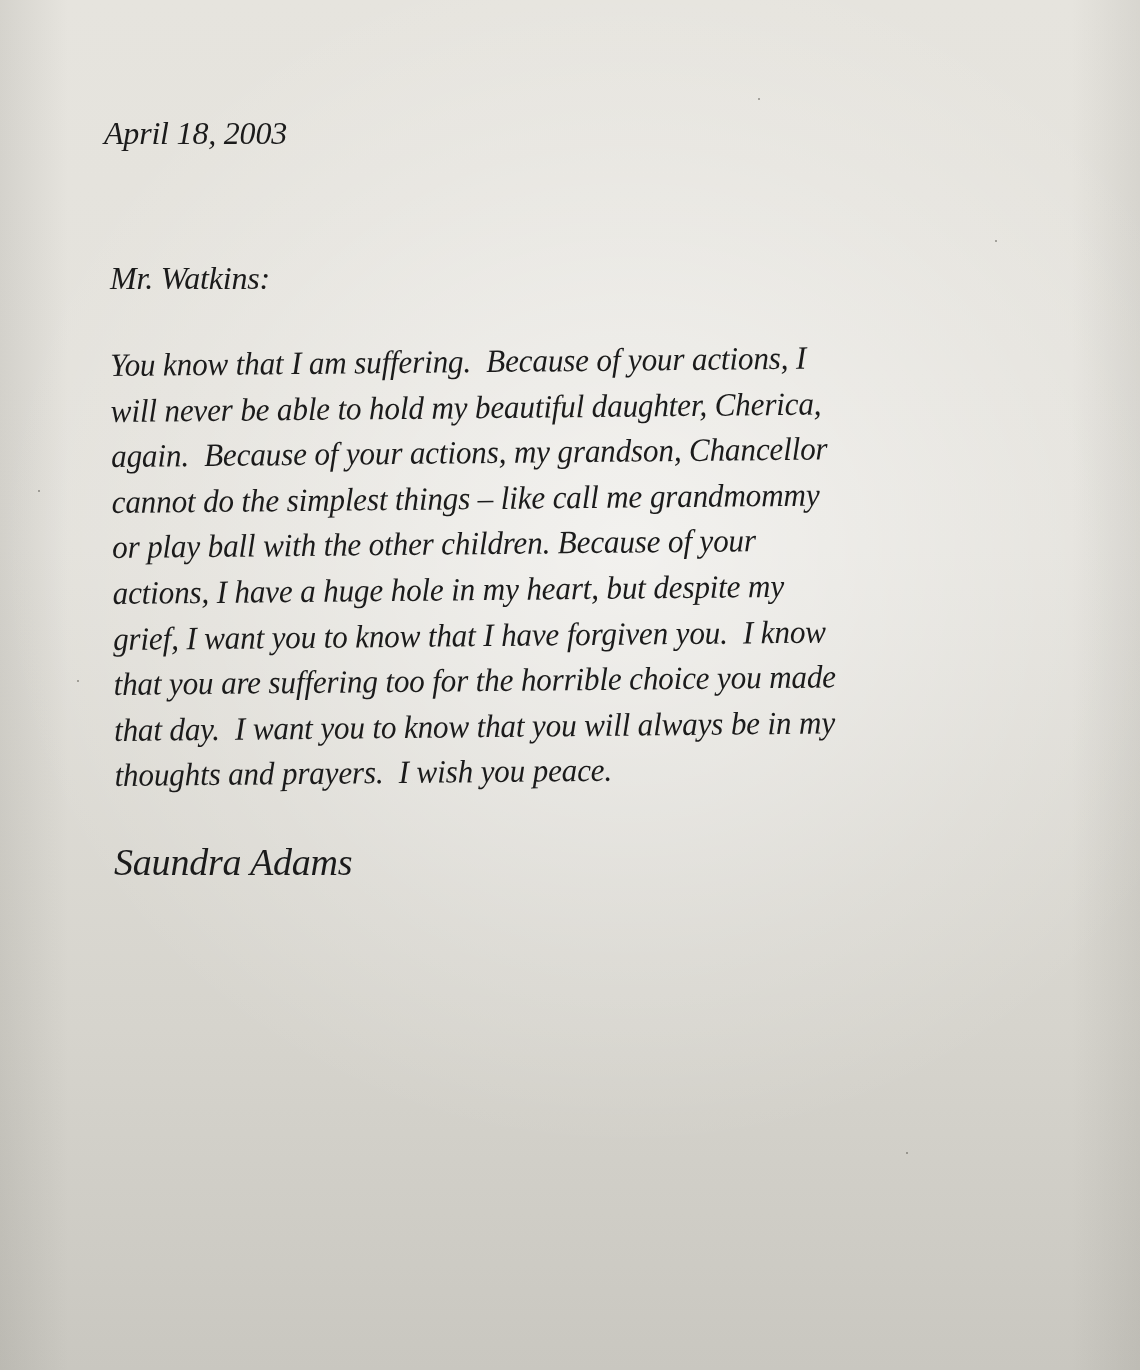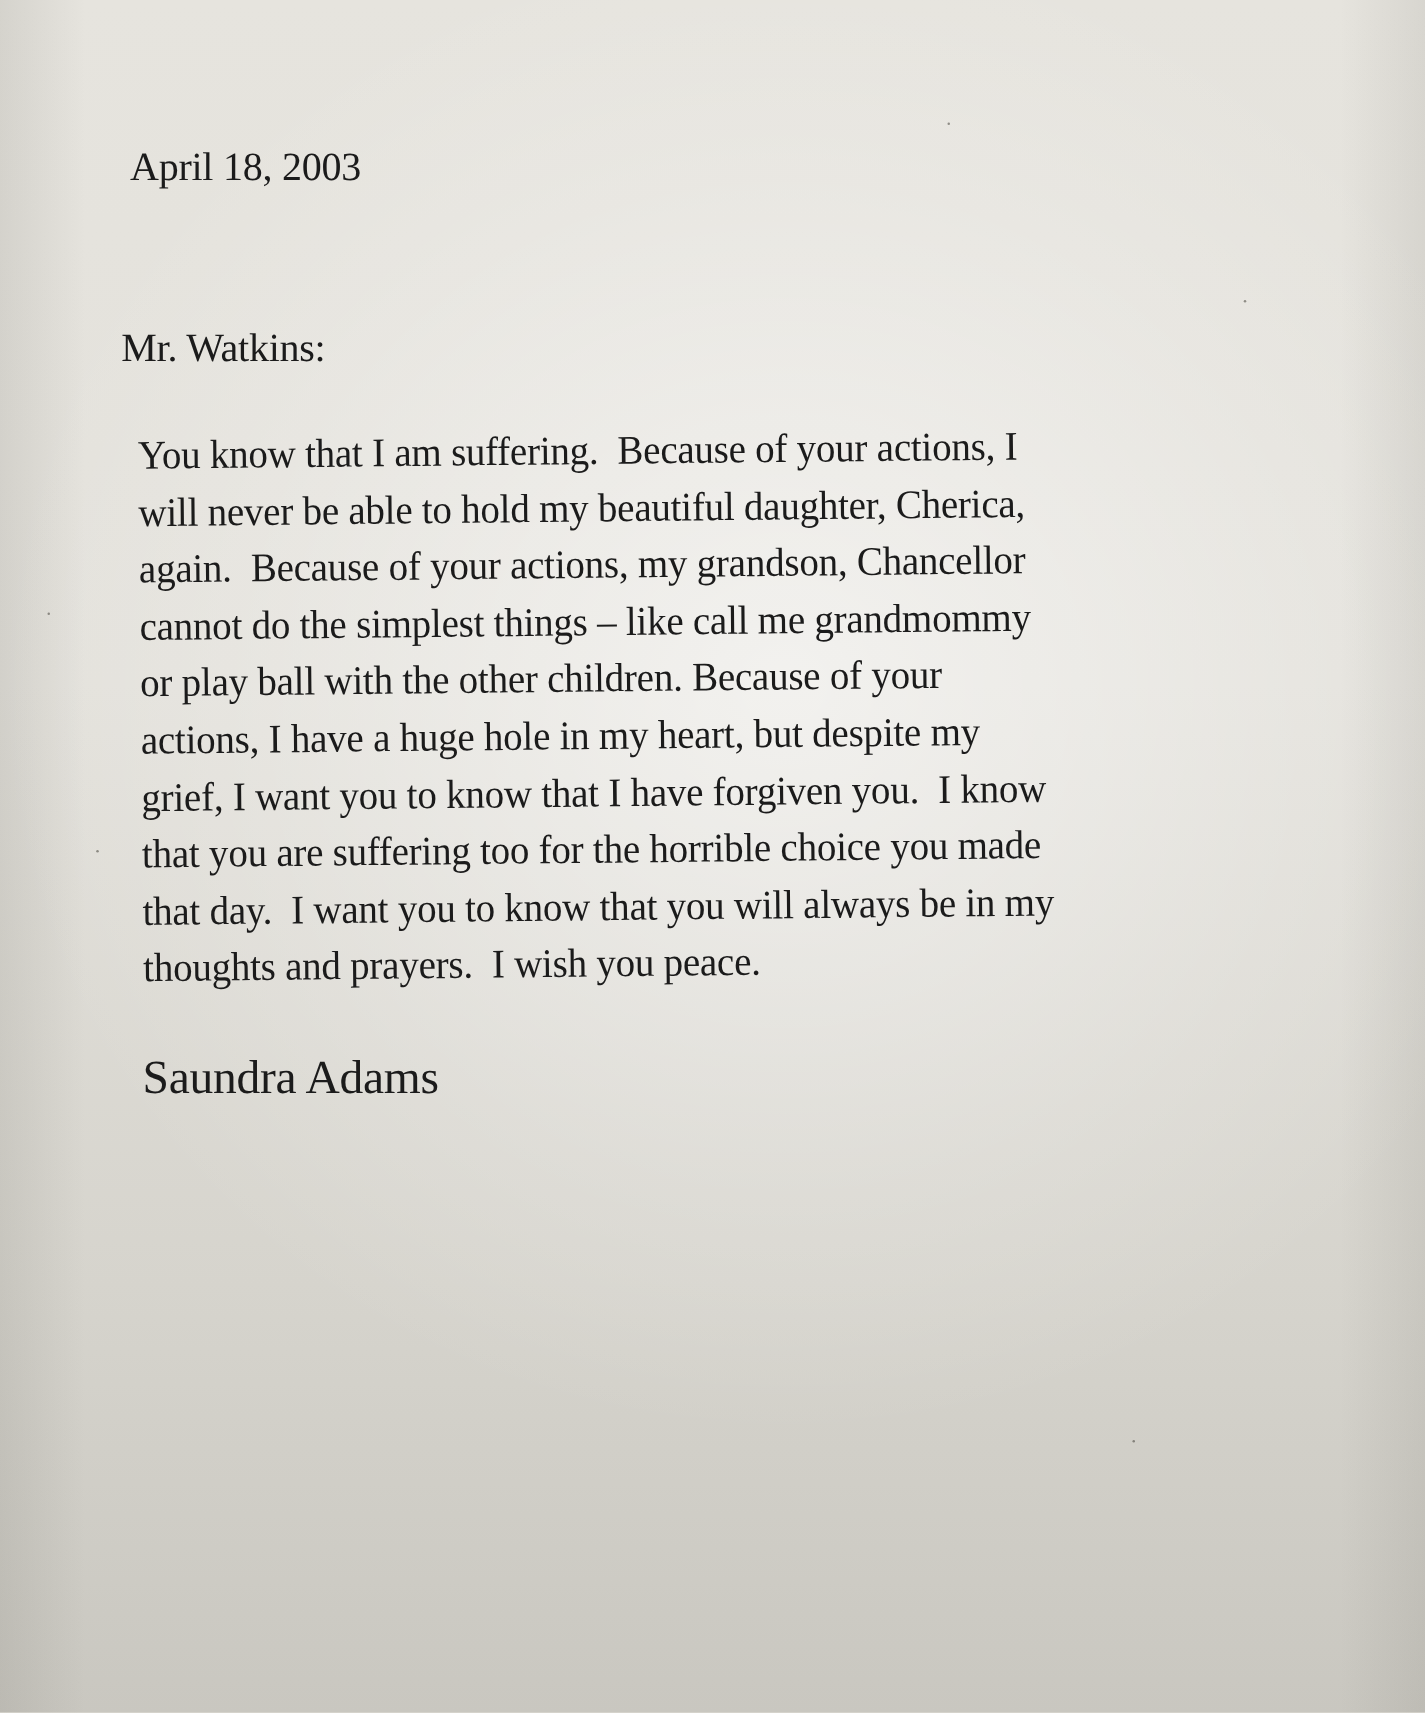--- a/index.html
+++ b/index.html
@@ -31,31 +31,32 @@
     }
     .letter {
       position: absolute;
       left: 0; top: 0;
       width: 1140px;
       height: 1370px;
       font-family: "Liberation Serif", "DejaVu Serif", serif;
       color: #1b1b1b;
       font-size: 32px;
       letter-spacing: -0.2px;
+      font-style: italic;
     }
     .date {
       position: absolute;
       left: 104px;
       top: 113px;
       line-height: 40px;
       white-space: nowrap;
     }
     .salutation {
       position: absolute;
-      left: 97px;
+      left: 110px;
       top: 258px;
       line-height: 40px;
       white-space: nowrap;
     }
     .body-text {
       position: absolute;
       left: 110px;
       top: 343px;
       width: 960px;
       transform: rotate(-0.6deg);

